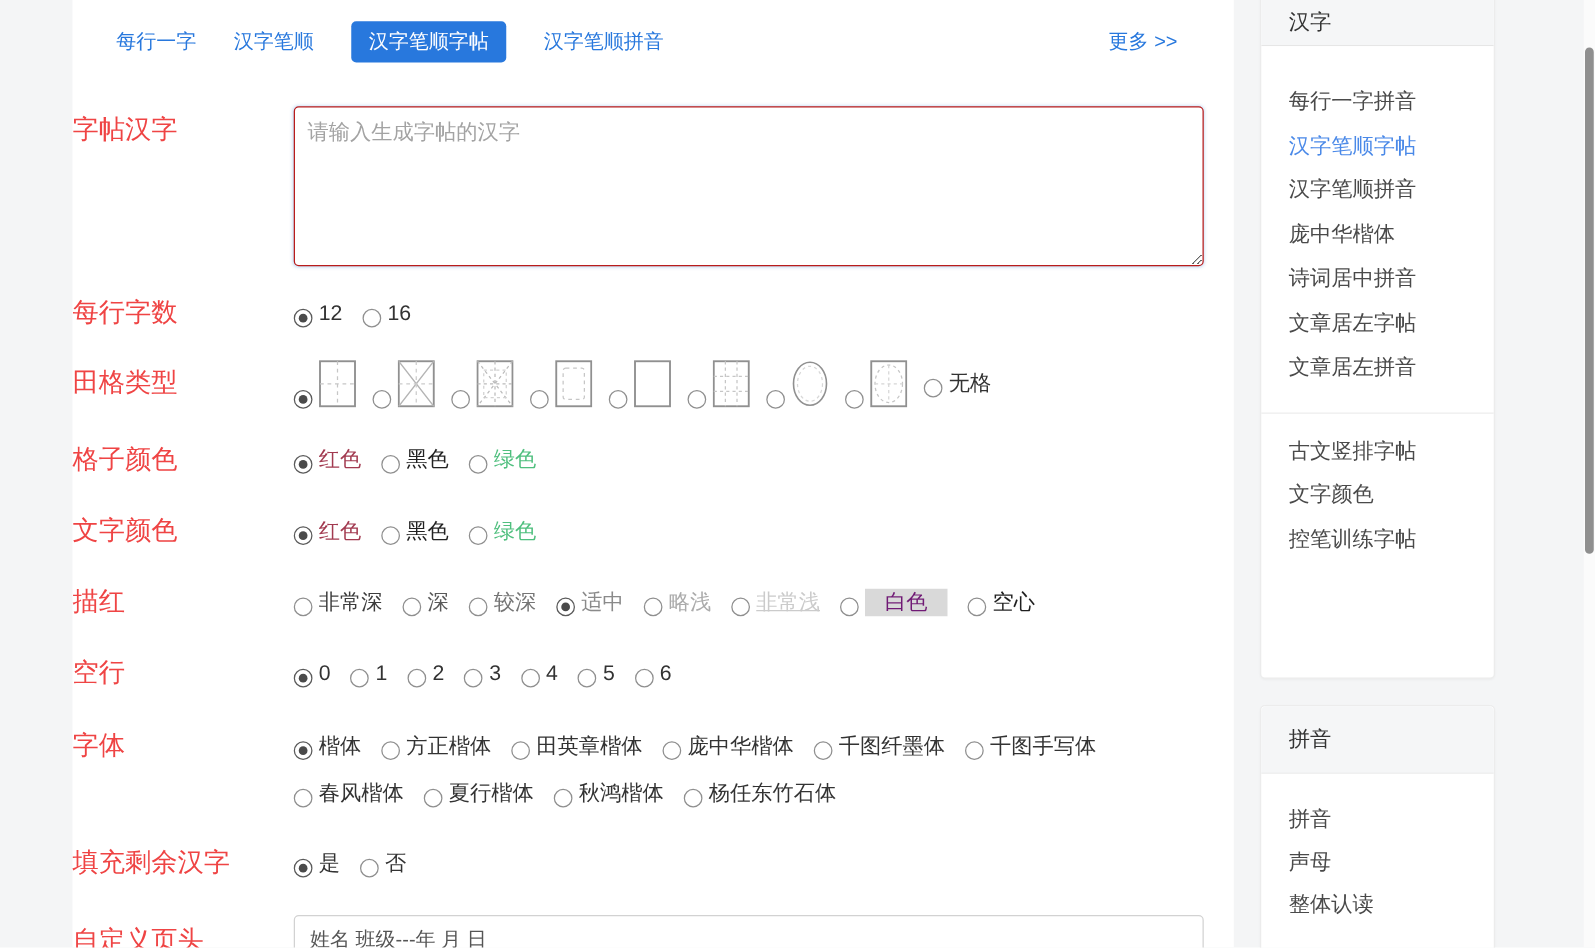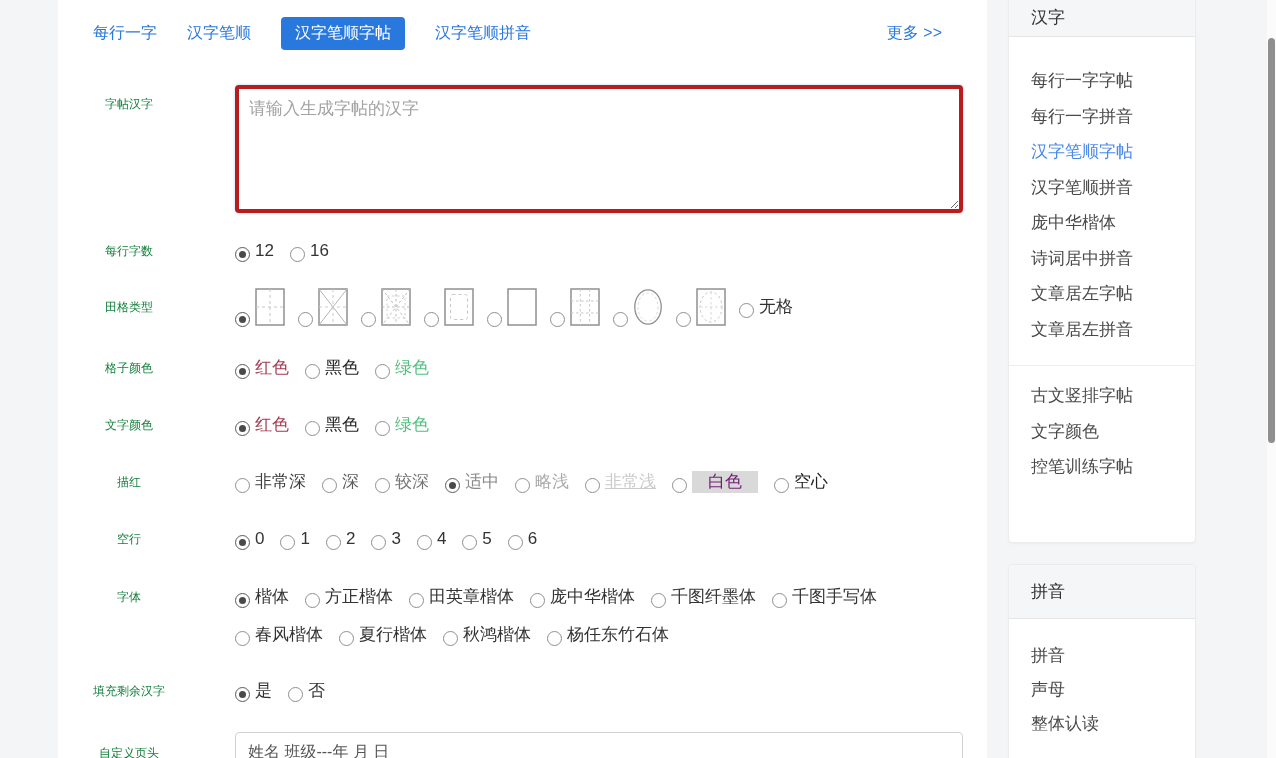--- a/index.html
+++ b/index.html
@@ -21,30 +21,30 @@
     font-size:16px; color:#2878dd; margin-right:30px; cursor:pointer;
     padding:6px 0; border-radius:4px; white-space:nowrap;
   }
   .tab.active { background:#2878dd; color:#fff; padding:6px 14px; }
   .more-link { margin-left:auto; font-size:16px; color:#2878dd; cursor:pointer; white-space:nowrap; }
 
   .form-area { padding-left:0; }
   .row { display:flex; align-items:center; margin-top:30px; }
   .row.top-align { align-items:flex-start; }
   .lbl {
-    width:142px; min-width:142px; text-align:center; margin-right:35px;
-    font-size:12px; color:#15803d; line-height:22px;
+    width:142px; min-width:142px; text-align:left; margin-right:35px;
+    font-size:21px; color:#ef4444; line-height:22px;
   }
   .ctrl { display:flex; align-items:center; flex-wrap:wrap; width:730px; row-gap:16px; }
 
   .row-chars { margin-top:36px; }
   .row-chars .lbl { padding-top:8px; }
   textarea.chars-input {
     width:728px; height:128px; resize:both;
-    border:4px solid #b91c1c; border-radius:4px;
+    border:1px solid #b91c1c; border-radius:4px;
     box-shadow:0 0 3px rgba(90,150,220,.45);
     font-family:inherit; font-size:17px; padding:8px 10px; color:#333;
     outline:none;
   }
   textarea.chars-input::placeholder { color:#a3a3a3; }
 
   
   .opt { display:inline-flex; align-items:flex-end; margin-right:16px; cursor:pointer; }
   .opt:last-child { margin-right:0; }
   .radio {
@@ -383,21 +383,20 @@
       <input class="header-input" type="text" value="姓名 班级---年 月 日" style="">
     </div>
 
   </div>
 </div>
 
 <div class="scard scard-hanzi">
   <div class="shead">汉字</div>
   <div class="sbody">
     <div>
-      <div class="sitem">每行一字字帖</div>
         <div class="sitem">每行一字拼音</div>
         <div class="sitem active">汉字笔顺字帖</div>
         <div class="sitem">汉字笔顺拼音</div>
         <div class="sitem">庞中华楷体</div>
         <div class="sitem">诗词居中拼音</div>
         <div class="sitem">文章居左字帖</div>
         <div class="sitem">文章居左拼音</div>
     </div>
     <div class="sdiv"></div>
     <div>

